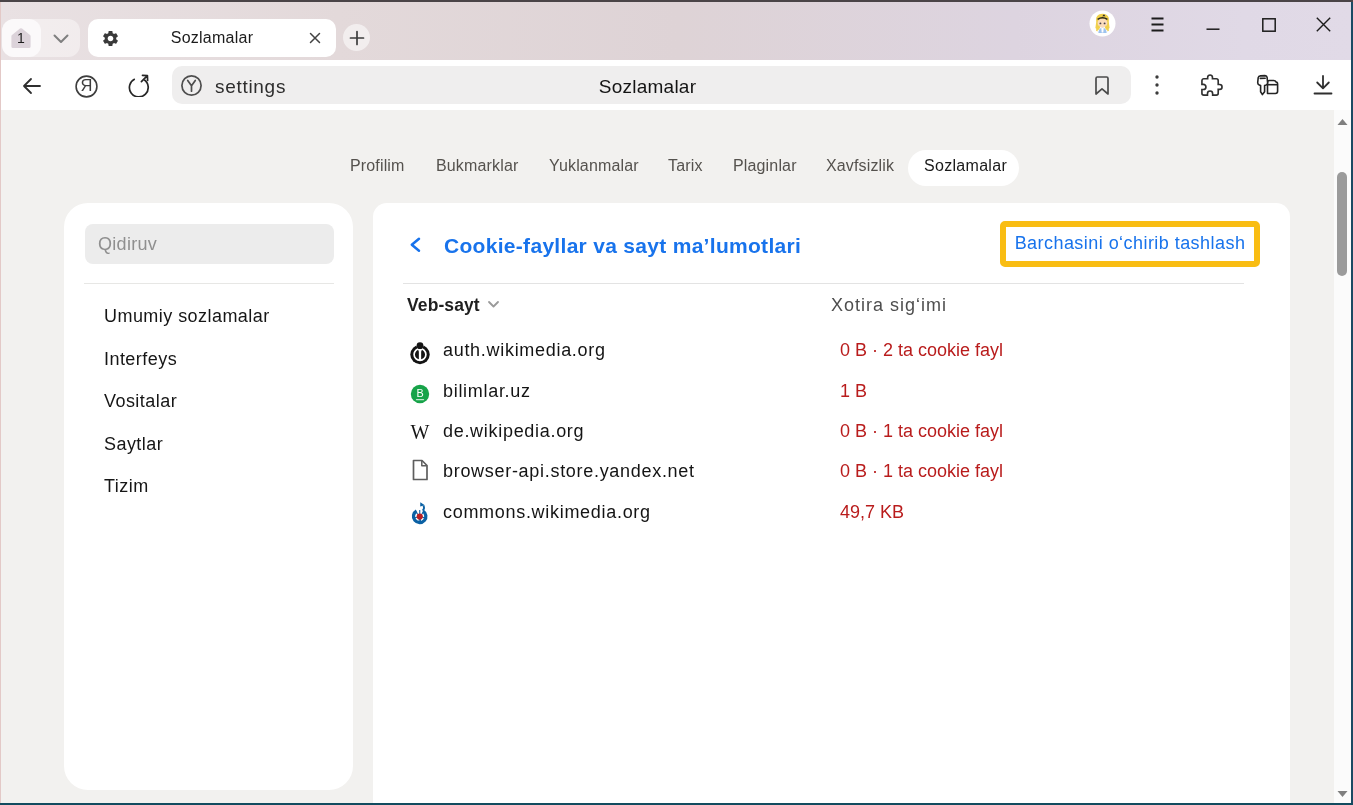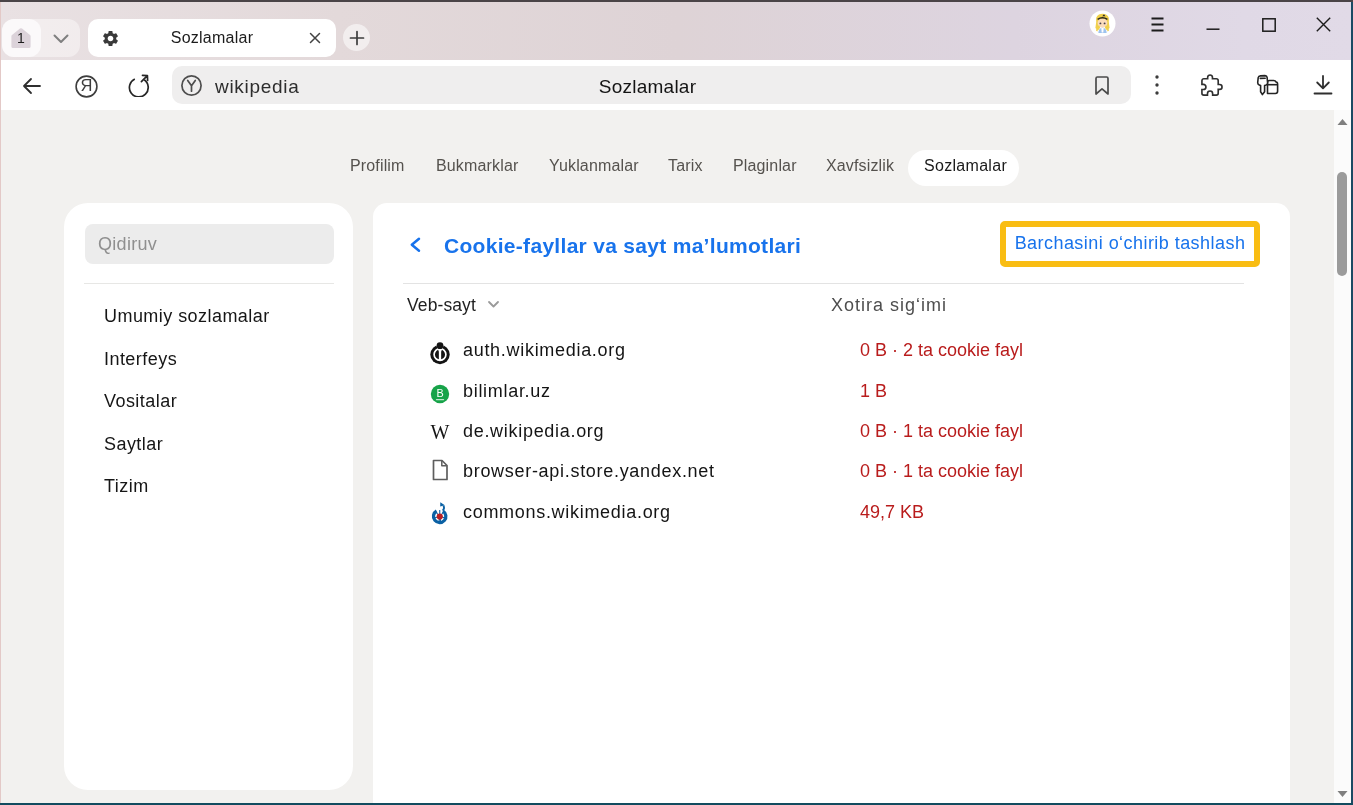--- a/index.html
+++ b/index.html
@@ -35,23 +35,23 @@
   #searchtxt { left:13px; top:10px; font-size:18px; letter-spacing:0.3px; color:#8f8f8f; }
   #sdiv { left:20px; top:80px; width:250px; height:1px; background:#e7e7e5; }
   .sitem { position:absolute; left:40px; font-size:18px; letter-spacing:0.45px; color:#161616; }
 
   #main { left:373px; top:203px; width:917px; height:602px; border-radius:14px 14px 0 0; background:#ffffff; }
   #back { left:36px; top:34px; }
   #h1 { left:71px; top:31px; font-size:21px; letter-spacing:0.3px; font-weight:bold; color:#1873ec; }
   #delbtn { left:627px; top:18px; width:260px; height:46px; border:6px solid #f9bd13; border-radius:5px; background:#fff; }
   #delbtn span { display:block; text-align:center; margin-top:6px; font-size:18px; letter-spacing:0.45px; color:#1873ec; }
   #mdiv { left:30px; top:80px; width:841px; height:1px; background:#e3e3e3; }
-  #colweb { left:34px; top:92px; font-size:17.5px; letter-spacing:0.1px; font-weight:normal; color:#1f1f1f; }
+  #colweb { left:34px; top:92px; font-size:17.5px; letter-spacing:0.1px; font-weight:bold; color:#1f1f1f; }
   #colmem { left:458px; top:92px; font-size:18px; letter-spacing:1px; color:#4e4e4e; }
-  .row { position:absolute; left:0; width:748px; height:40px;margin-left:20px; }
+  .row { position:absolute; left:0; width:748px; height:40px; }
   .fav { position:absolute; left:37px; top:11px; width:20px; height:20px; }
   .dom { position:absolute; left:70px; top:8px; font-size:18px; letter-spacing:0.7px; color:#141414; }
   .val { position:absolute; left:467px; top:8px; font-size:18px; color:#b91c1c; }
 
   
   #sbar { left:1334px; top:110px; width:17px; height:693px; background:#fbfbfb; }
   #sthumb { left:3px; top:62px; width:10px; height:104px; border-radius:5px; background:#9b9b9b; }
 </style>
 </head>
 <body>
@@ -119,21 +119,21 @@
     </svg>
     <svg class="abs" style="left:127px;top:11px" width="24" height="26" viewBox="0 0 24 26">
       <path d="M7.8 8.0 A9.4 9.4 0 1 0 17.2 8.8" fill="none" stroke="#262626" stroke-width="1.7"></path>
       <path d="M14.4 10.6 L20.1 4.9 M20.4 4.6 L15.5 4.4 M20.4 4.6 L20.6 9.5" fill="none" stroke="#262626" stroke-width="1.7" stroke-linecap="round"></path>
     </svg>
     <div id="omnibox" class="abs">
       <svg class="abs" style="left:9px;top:9px" width="21" height="21" viewBox="0 0 21 21">
         <circle cx="10.5" cy="10.5" r="9.6" fill="none" stroke="#4e4e4e" stroke-width="1.7"></circle>
         <path d="M10.5 16.2 V10.8 M10.5 10.8 L6.7 5.4 M10.5 10.8 L14.3 5.4" fill="none" stroke="#4e4e4e" stroke-width="1.7" stroke-linecap="round"></path>
       </svg>
-      <div id="omni-settings" class="abs">wikipedia</div>
+      <div id="omni-settings" class="abs">settings</div>
       <div id="omni-title" class="abs">Sozlamalar</div>
       <svg class="abs" style="left:921px;top:9px" width="18" height="21" viewBox="0 0 18 21">
         <path d="M3 3.4 Q3 2 4.4 2 H13.6 Q15 2 15 3.4 V19 L9 13.9 L3 19 Z" fill="none" stroke="#4b4b4b" stroke-width="1.7" stroke-linejoin="round"></path>
       </svg>
     </div>
     <svg class="abs" style="left:1152px;top:14px" width="10" height="22" viewBox="0 0 10 22">
       <circle cx="5" cy="3" r="1.7" fill="#3c3c3c"></circle>
       <circle cx="5" cy="11" r="1.7" fill="#3c3c3c"></circle>
       <circle cx="5" cy="19" r="1.7" fill="#3c3c3c"></circle>
     </svg>

